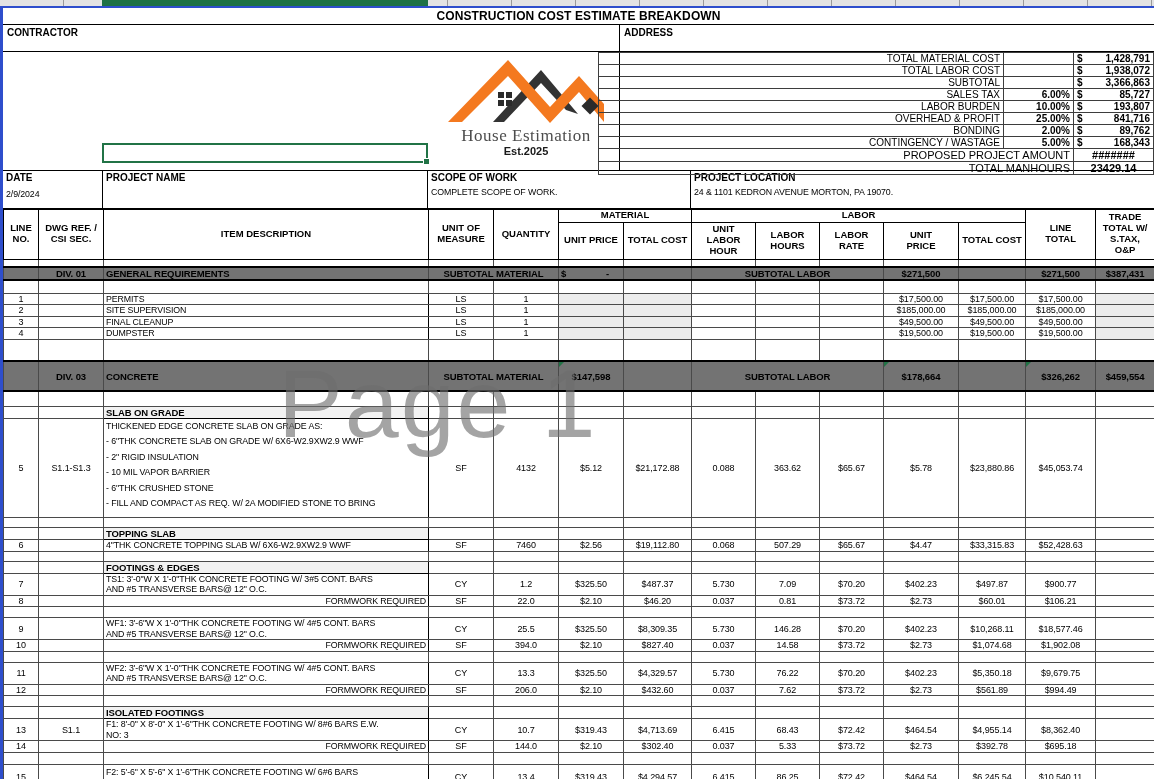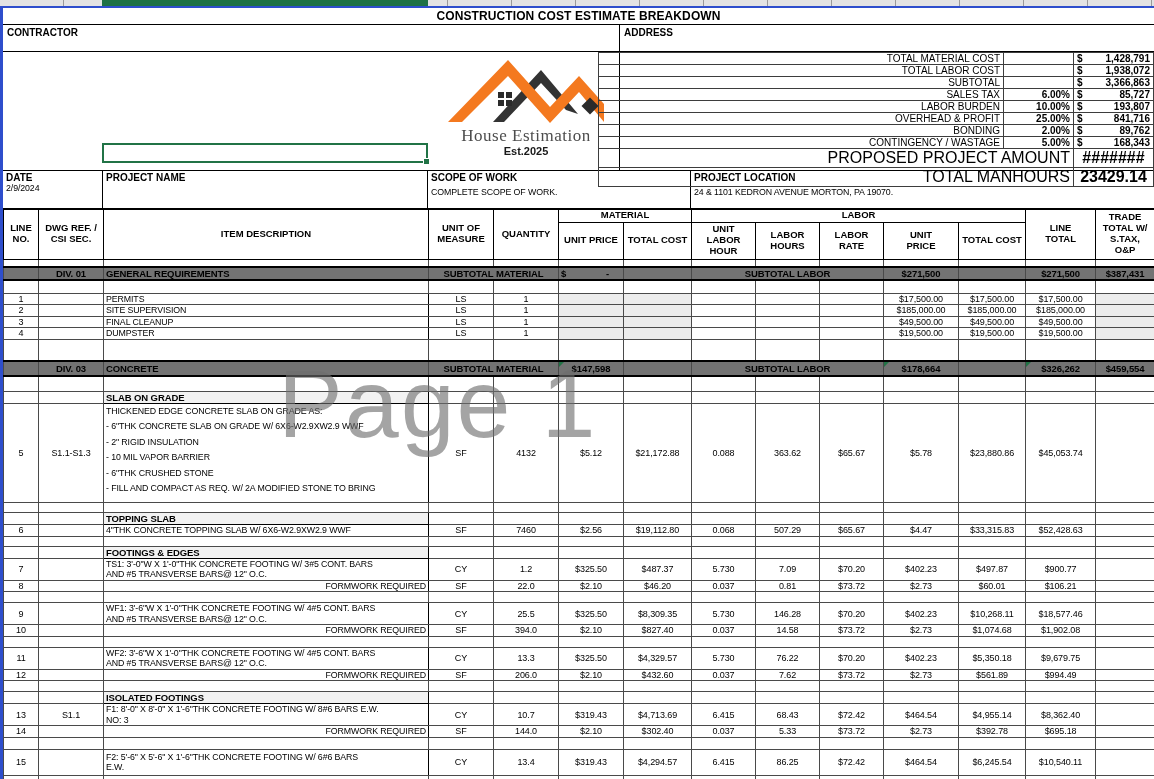--- a/index.html
+++ b/index.html
@@ -32,21 +32,21 @@
   table{border-collapse:collapse;table-layout:fixed;}
   .sumtab{position:absolute;right:0;top:0;width:534px;}
   .sumtab td{border:1px solid #3d3d3d;padding:0 3px;font-size:10px;height:11px;overflow:hidden;white-space:nowrap;}
   .s-label{text-align:right;font-weight:normal;width:398px;}
   .s-pct{text-align:right;font-weight:bold;width:63px;}
   .s-val{width:73px;font-weight:bold;}
   .acct{display:flex;justify-content:space-between;align-items:center;}
   td.acct{display:table-cell;}
   td.acct > span:first-child{float:left;}
   td.acct > span:last-child{float:right;}
-  .s-val.big,.s-label.big{font-size:16px;}
+  .s-val.big,.s-label.big{font-size:11px;}
   .ctr{text-align:center;}
   
   .info{display:flex;border-bottom:0;height:37px;border-top:1px solid #000;}
   .info .ibox{border-right:1px solid #000;box-sizing:border-box;padding:1px 3px;overflow:hidden;}
   .info .ibox:last-child{border-right:none;}
   .info .ilbl{font-weight:bold;font-size:10px;}
   .info .ival{font-size:8.8px;line-height:1.25;letter-spacing:-.1px;}
   .i-date{width:100px;} .i-name{width:325px;} .i-scope{width:263px;} .i-loc{flex:1;}
   .i-scope .ival,.i-loc .ival{margin-top:4px;}
   
@@ -187,21 +187,21 @@
               <td class="s-label big" colspan="2">TOTAL MANHOURS</td>
               <td class="s-val big ctr">23429.14</td>
             </tr>
           </tbody>
       </table>
     </div>
 
     <div class="info">
       <div class="ibox i-date">
         <div class="ilbl">DATE</div>
-        <div class="ival" style="">2/9/2024</div>
+        <div class="ival" style="margin-top:6px">2/9/2024</div>
       </div>
       <div class="ibox i-name">
         <div class="ilbl">PROJECT NAME</div>
       </div>
       <div class="ibox i-scope">
         <div class="ilbl">SCOPE OF WORK</div>
         <div class="ival">COMPLETE SCOPE OF WORK.</div>
       </div>
       <div class="ibox i-loc">
         <div class="ilbl">PROJECT LOCATION</div>
@@ -390,21 +390,21 @@
             <td></td>
             <td></td>
             <td></td>
             <td></td>
             <td></td>
             <td></td>
             <td></td>
             <td></td>
             <td></td>
           </tr>
-          <tr class="divr" style="height: 15px; margin-left: 10px;">
+          <tr class="divr" style="height: 30px; margin-left: 10px;">
             <td></td>
             <td class="ctr">DIV. 03</td>
             <td class="left">CONCRETE</td>
             <td class="ctr" colspan="2">SUBTOTAL MATERIAL</td>
             <td class="note ctr">$147,598</td>
             <td></td>
             <td class="ctr" colspan="3">SUBTOTAL LABOR</td>
             <td class="ctr note">$178,664</td>
             <td></td>
             <td class="ctr note">$326,262</td>

